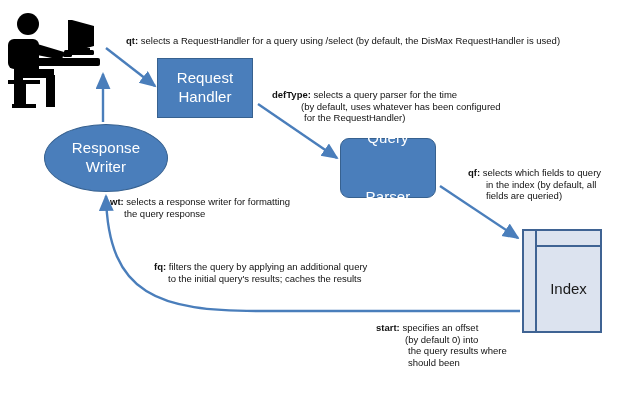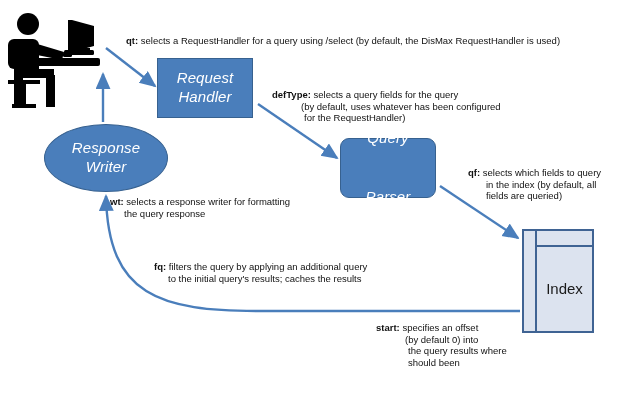--- a/index.html
+++ b/index.html
@@ -29,21 +29,20 @@
     position: absolute;
     display: flex;
     flex-direction: column;
     align-items: center;
     justify-content: center;
     color: #ffffff;
     font-size: 15px;
     line-height: 1.25;
     text-align: center;
     letter-spacing: .1px;
-    font-style: italic;
   }
   .node-line { display: block; }
 
   #node-request-handler {
     left: 157px;
     top: 58px;
     width: 94px;
     height: 58px;
     background: #4a7ebb;
     border: 1px solid #37618f;
@@ -66,21 +65,21 @@
     background: #4a7ebb;
     border: 1px solid #37618f;
     border-radius: 50%;
   }
 
   
   #node-index {
     position: absolute;
     left: 522px;
     top: 229px;
-    width: 72px;
+    width: 80px;
     height: 104px;
     background: #dce3ef;
     border: 2px solid #3f6393;
     box-sizing: border-box;
   }
   #node-index .idx-vline {
     position: absolute;
     left: 11px;
     top: 0;
     bottom: 0;
@@ -216,21 +215,21 @@
     <div class="idx-label">Index</div>
   </div>
 
   <div class="anno" id="anno-qt">
     <span class="key">qt:</span>
     <span>selects a RequestHandler for a query using /select (by default, the DisMax RequestHandler is used)</span>
   </div>
 
   <div class="anno" id="anno-deftype">
     <span class="key">defType:</span>
-    <span>selects a query fields for the query</span>
+    <span>selects a query parser for the time</span>
     <span class="ln ind3">(by default, uses whatever has been configured</span>
     <span class="ln ind4">for the RequestHandler)</span>
   </div>
 
   <div class="anno" id="anno-qf">
     <span class="key">qf:</span>
     <span>selects which fields to query</span>
     <span class="ln ind2">in the index (by default, all</span>
     <span class="ln ind2">fields are queried)</span>
   </div>

